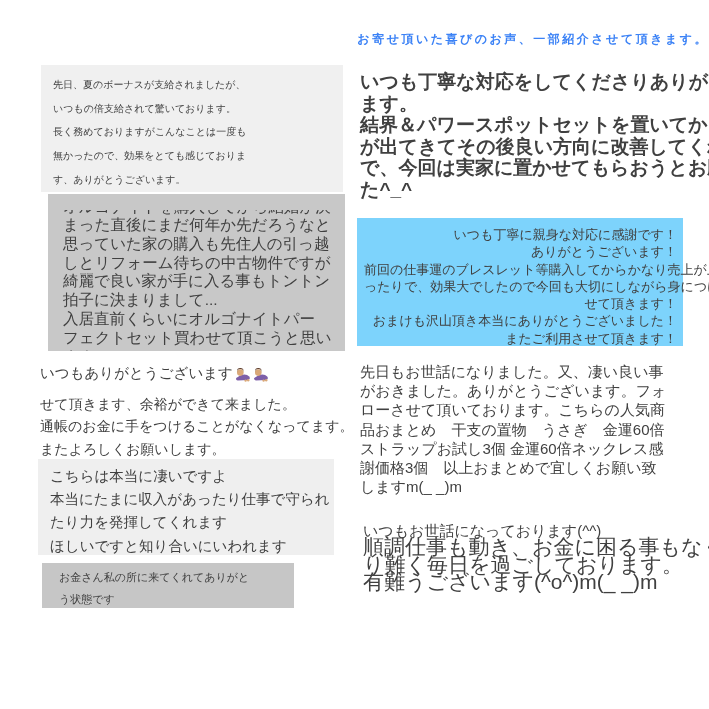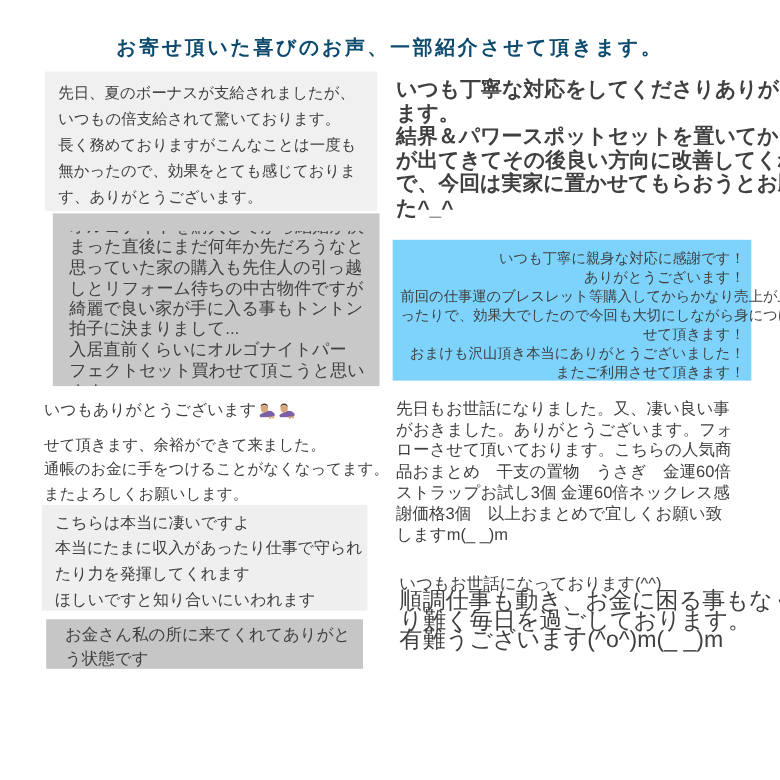--- a/index.html
+++ b/index.html
@@ -2,40 +2,40 @@
 <html><head>
 <meta charset="utf-8">
 <style>
   html,body{margin:0;padding:0;}
   body{
     width:709px;height:709px;background:#ffffff;position:relative;overflow:hidden;
     font-family:"Liberation Sans","DejaVu Sans",sans-serif;color:#404040;
   }
   .stage{position:absolute;inset:0;}
   .page-title{
-    position:absolute;top:31px;left:0;width:709px;text-align:center;
+    position:absolute;top:31px;left:0;width:709px;text-align:right;
     font-family:"DejaVu Serif","Liberation Serif",serif;
-    font-size:18px;font-weight:bold;letter-spacing:2.5px;color:#0c4a6e;
+    font-size:12px;font-weight:bold;letter-spacing:2.5px;color:#3b82f6;
     white-space:pre;
   }
   .block{position:absolute;box-sizing:border-box;}
   .t-text{white-space:pre;}
   
   .l1{left:41px;top:65px;width:302px;height:127px;background:#f0f0f0;
-      padding:8px 8px 0 12px;font-size:14px;line-height:23.7px;}
+      padding:8px 8px 0 12px;font-size:10px;line-height:23.7px;}
   .l2{left:48px;top:194px;width:297px;height:157px;background:#c8c8c8;
       padding:16px 8px 0 15px;font-size:15.5px;line-height:18.8px;overflow:hidden;}
   .l2 .clip{height:6px;overflow:hidden;}
   .l2 .clip-inner{display:block;margin-top:-12px;white-space:pre;}
   .l3{left:40px;top:362px;width:322px;font-size:14px;line-height:22.5px;}
   .l3 .greet-row{display:flex;align-items:center;gap:1px;margin-bottom:8px;font-size:14.5px;}
   .l4{left:38px;top:459px;width:296px;height:96px;background:#efefef;
       padding:6px 8px 0 12px;font-size:14.5px;line-height:23.2px;}
-  .l5{left:42px;top:563px;width:288px;height:45px;background:#c6c6c6;
-      padding:4px 8px 0 17px;font-size:15px;line-height:21.5px;}
+  .l5{left:42px;top:563px;width:252px;height:45px;background:#c6c6c6;
+      padding:4px 8px 0 17px;font-size:11px;line-height:21.5px;}
   
   .r1{left:360px;top:71px;width:345px;font-size:19px;line-height:21.6px;font-weight:bold;}
   .r2{left:357px;top:218px;width:326px;height:128px;background:#7dd3fc;
       padding:8px 6px 0 7px;font-size:13px;line-height:17.3px;text-align:right;}
   .r3{left:360px;top:362px;width:345px;font-size:15px;line-height:19.2px;}
   .r4{left:363px;top:505px;width:340px;font-size:15px;line-height:19px;margin-top:16px;}
   .r5{left:363px;top:538px;width:340px;font-size:21px;line-height:17.6px;}
   .emoji-icon{display:inline-block;width:16px;height:15px;margin-left:1px;}
 </style>
 </head>

